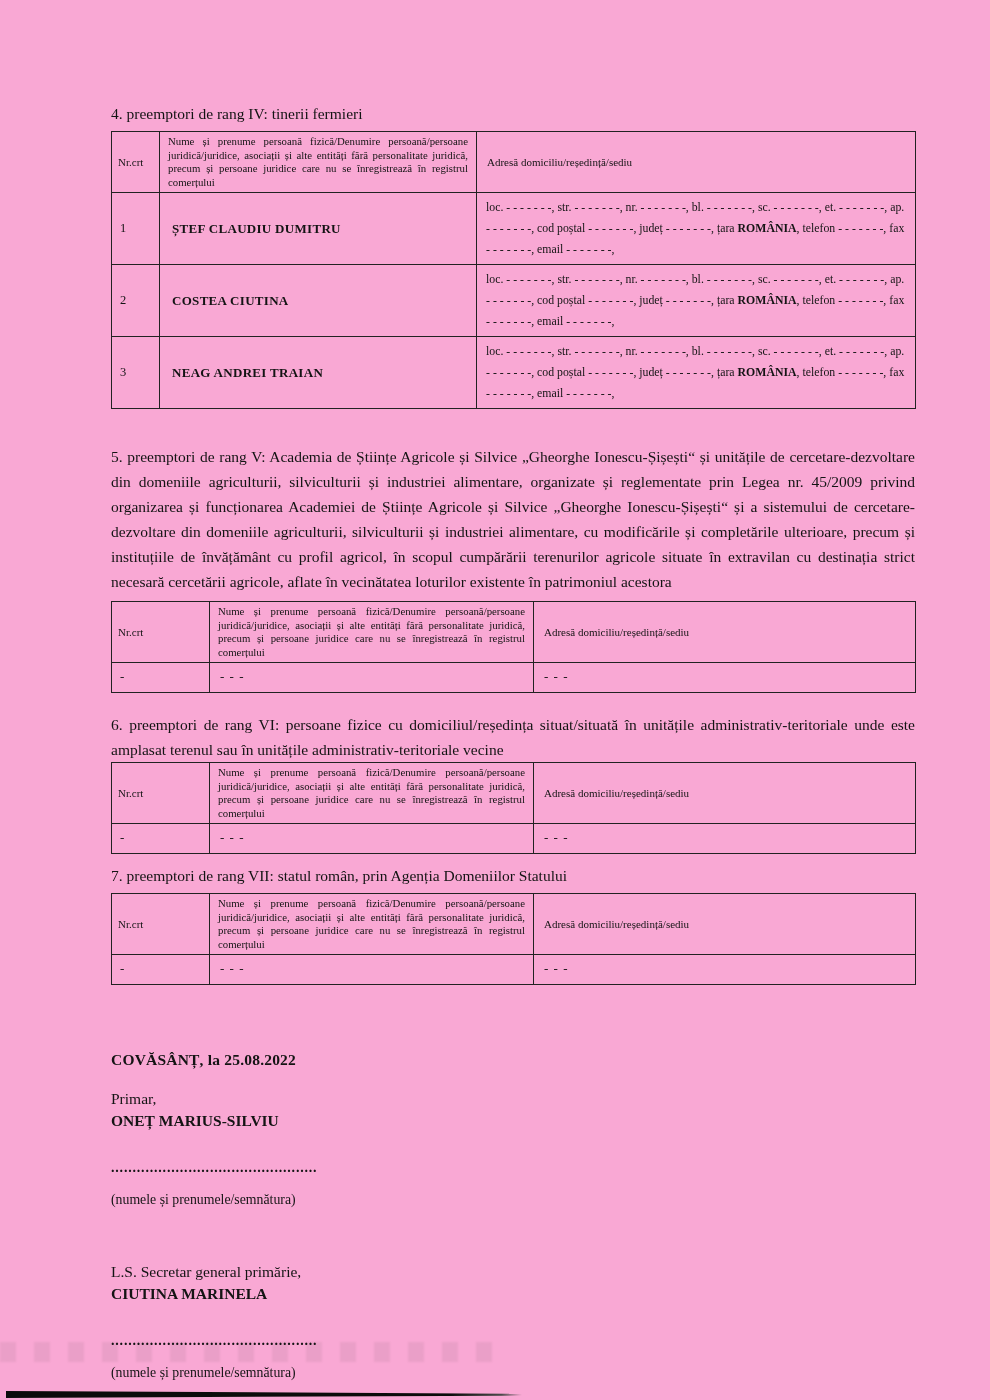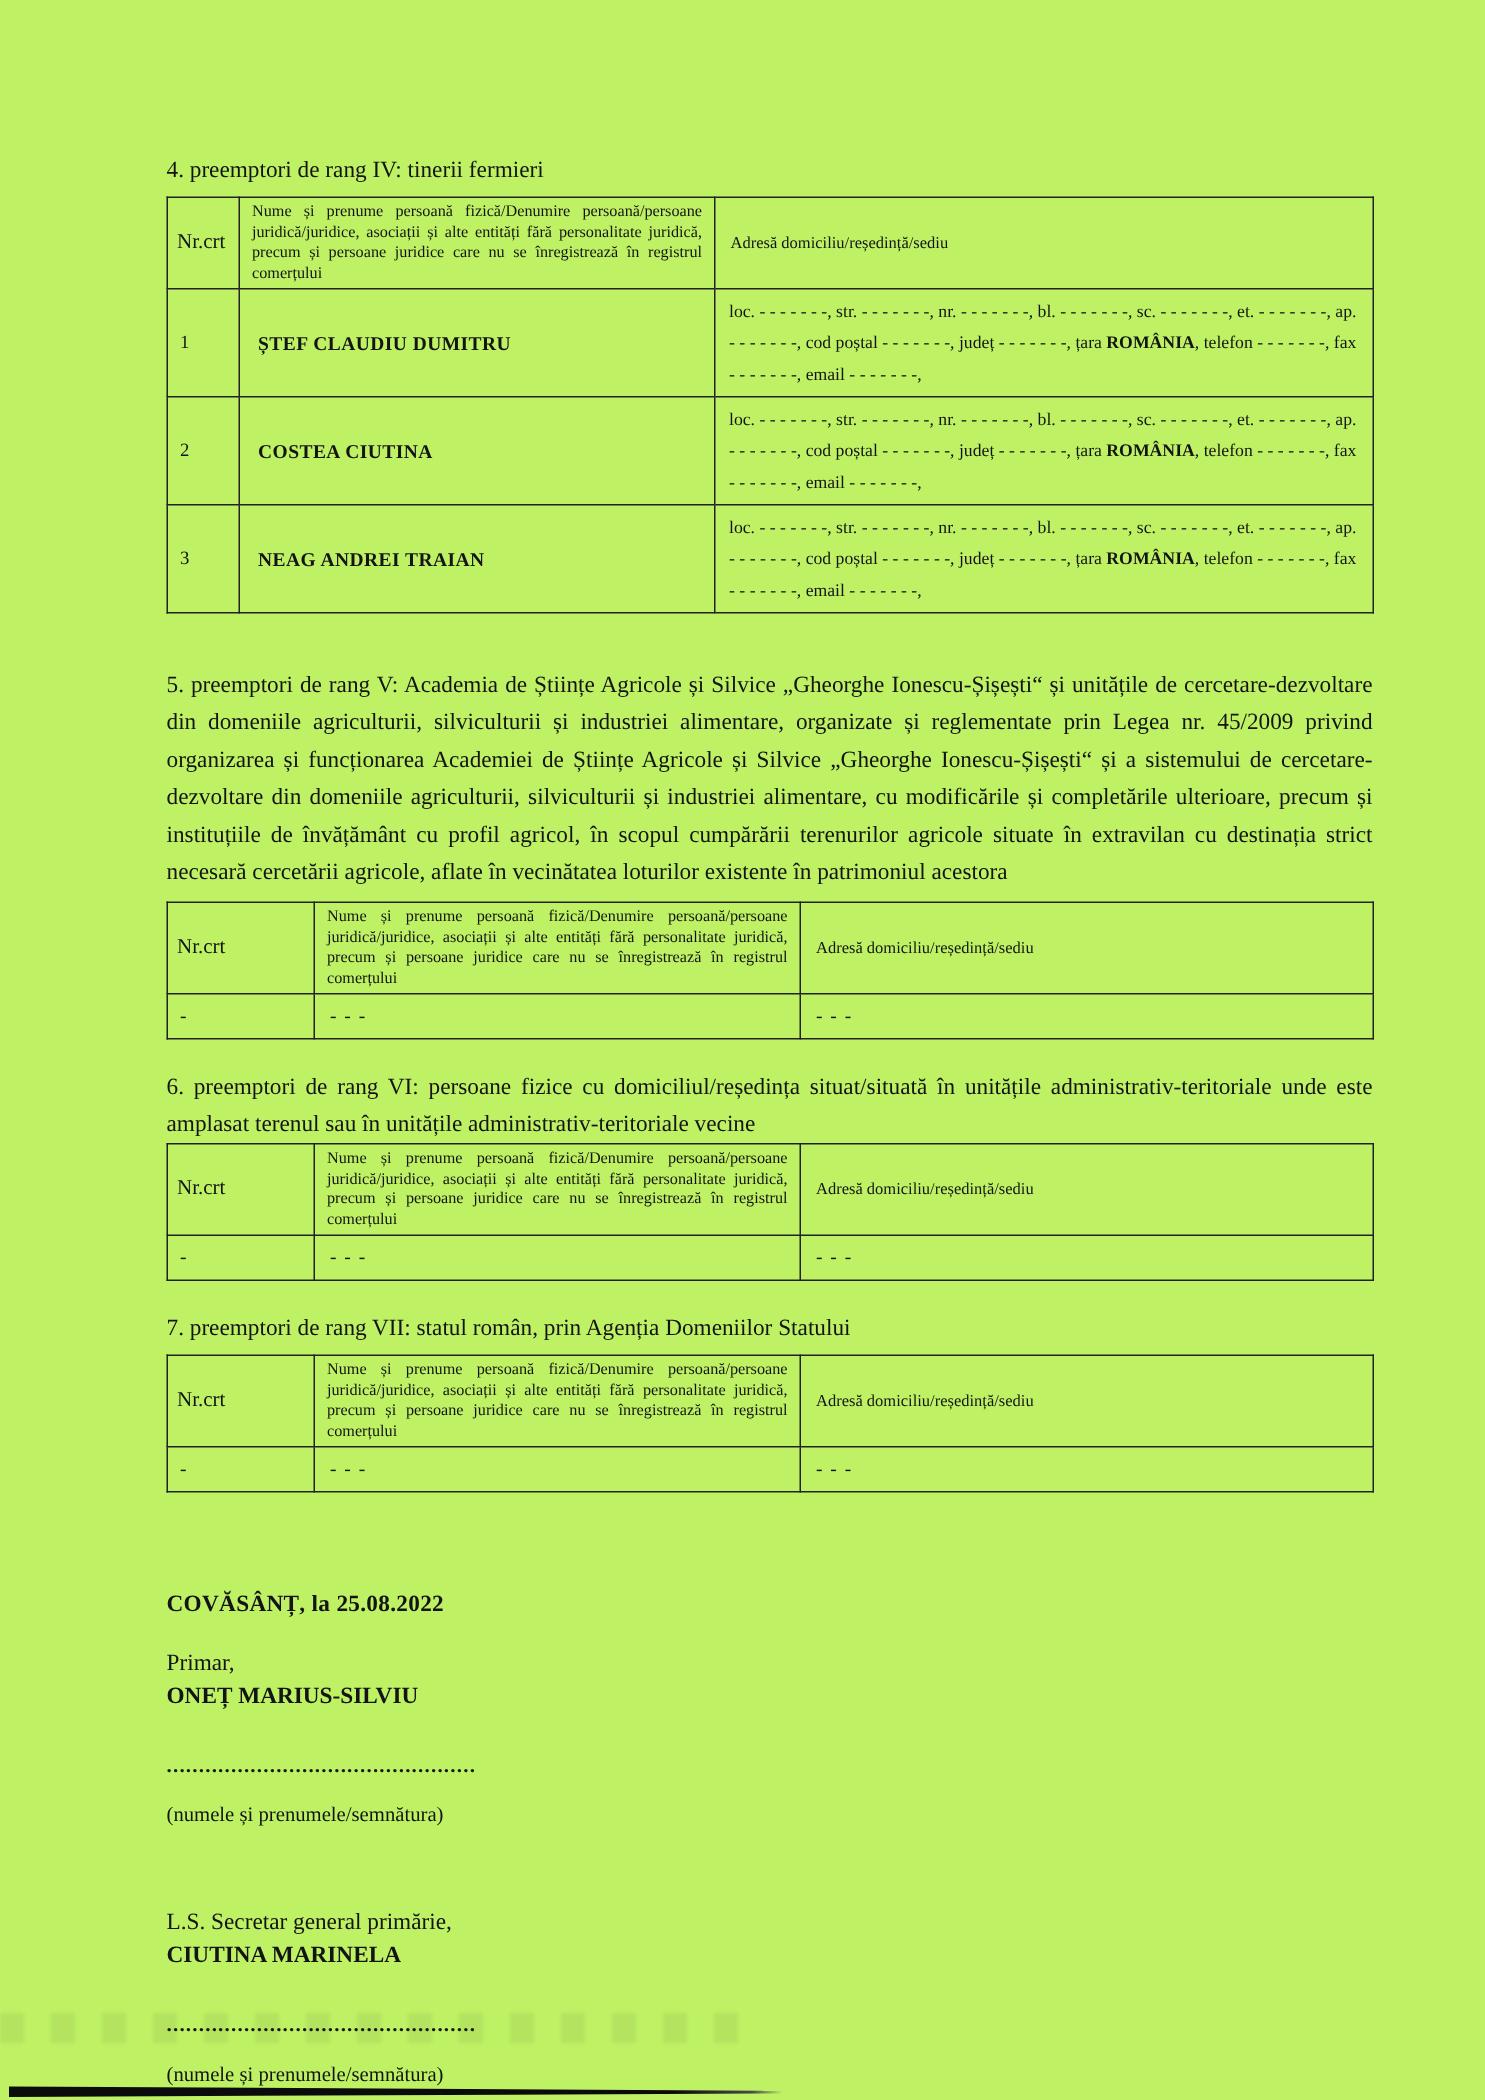--- a/index.html
+++ b/index.html
@@ -1,19 +1,19 @@
 <!DOCTYPE html>
 <html><head>
 <meta charset="utf-8">
 <style>
   html,body{margin:0;padding:0;background:#e8e8e8;}
   .page{
     position:relative;
     width:990px;height:1400px;
-    background:#bef264;
+    background:#f9a8d4;
     font-family:"Liberation Serif","DejaVu Serif",serif;
     color:#141414;
     overflow:hidden;
     margin:0 auto;
   }
   .content{
     position:absolute;
     left:111px;top:0;
     width:804px;
     padding-top:104px;
@@ -36,21 +36,21 @@
     table-layout:fixed;
   }
   table, th, td{
     border:1.6px solid #222222;
   }
   th{
     font-weight:normal;
     text-align:left;
   }
   .th-nr{
-    font-size:14px;
+    font-size:11px;
     padding:2px 4px 2px 6px;
     vertical-align:middle;
   }
   .th-name{
     font-size:10.8px;
     line-height:13.5px;
     text-align:justify;
     padding:3px 8px;
     vertical-align:middle;
   }
@@ -91,21 +91,21 @@
   .td-empty{
     font-size:13px;
     letter-spacing:1px;
     padding:2px 4px 4px 12px;
     vertical-align:middle;
   }
   .t2 .td-empty{padding-left:10px;}
   .gap-t1{margin-top:35px;}
   .gap-t5{margin-top:7px;}
   .gap-p6{margin-top:19px;}
-  .gap-h7{margin-top:22px;}
+  .gap-h7{margin-top:12px;}
   .gap-t7{margin-top:5px;}
   .footer{
     margin-top:64px;
     font-size:15.5px;
   }
   .f-line{margin:0;line-height:21px;}
   .f-bold{font-weight:bold;}
   .f-place{letter-spacing:.2px;}
   .f-primar-label{margin-top:18px;}
   .f-primar-name{margin-top:1px;}

